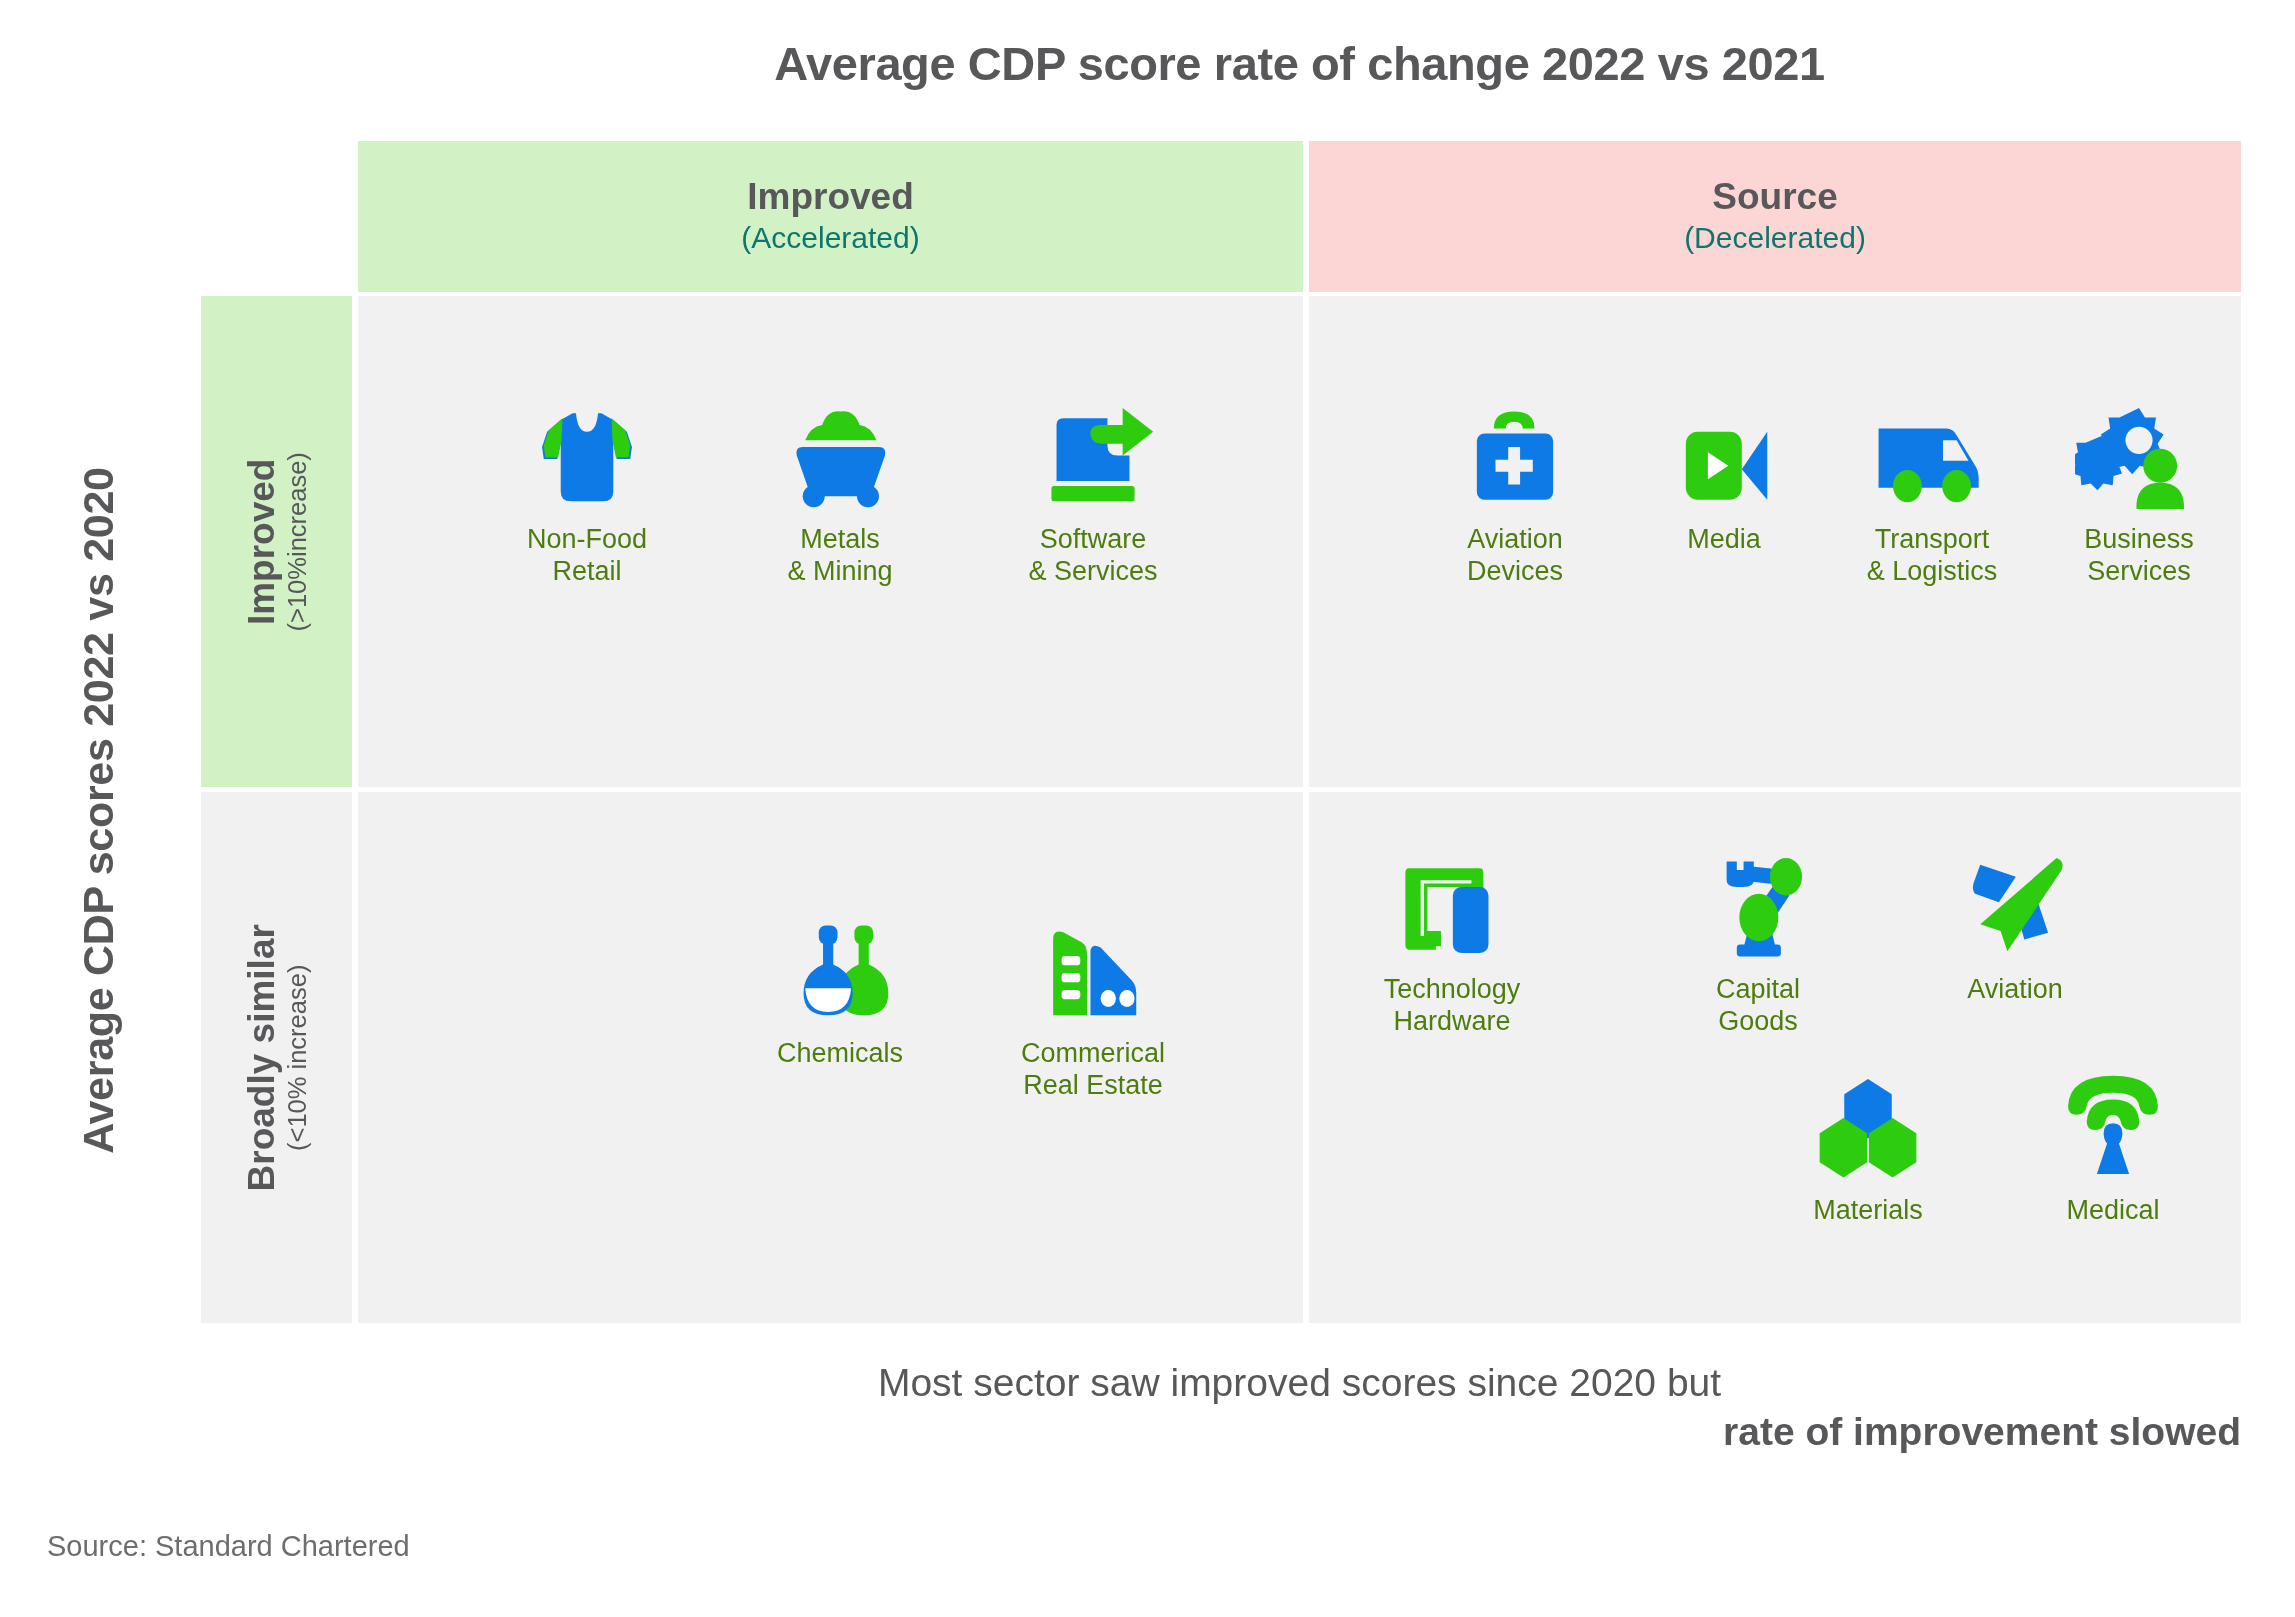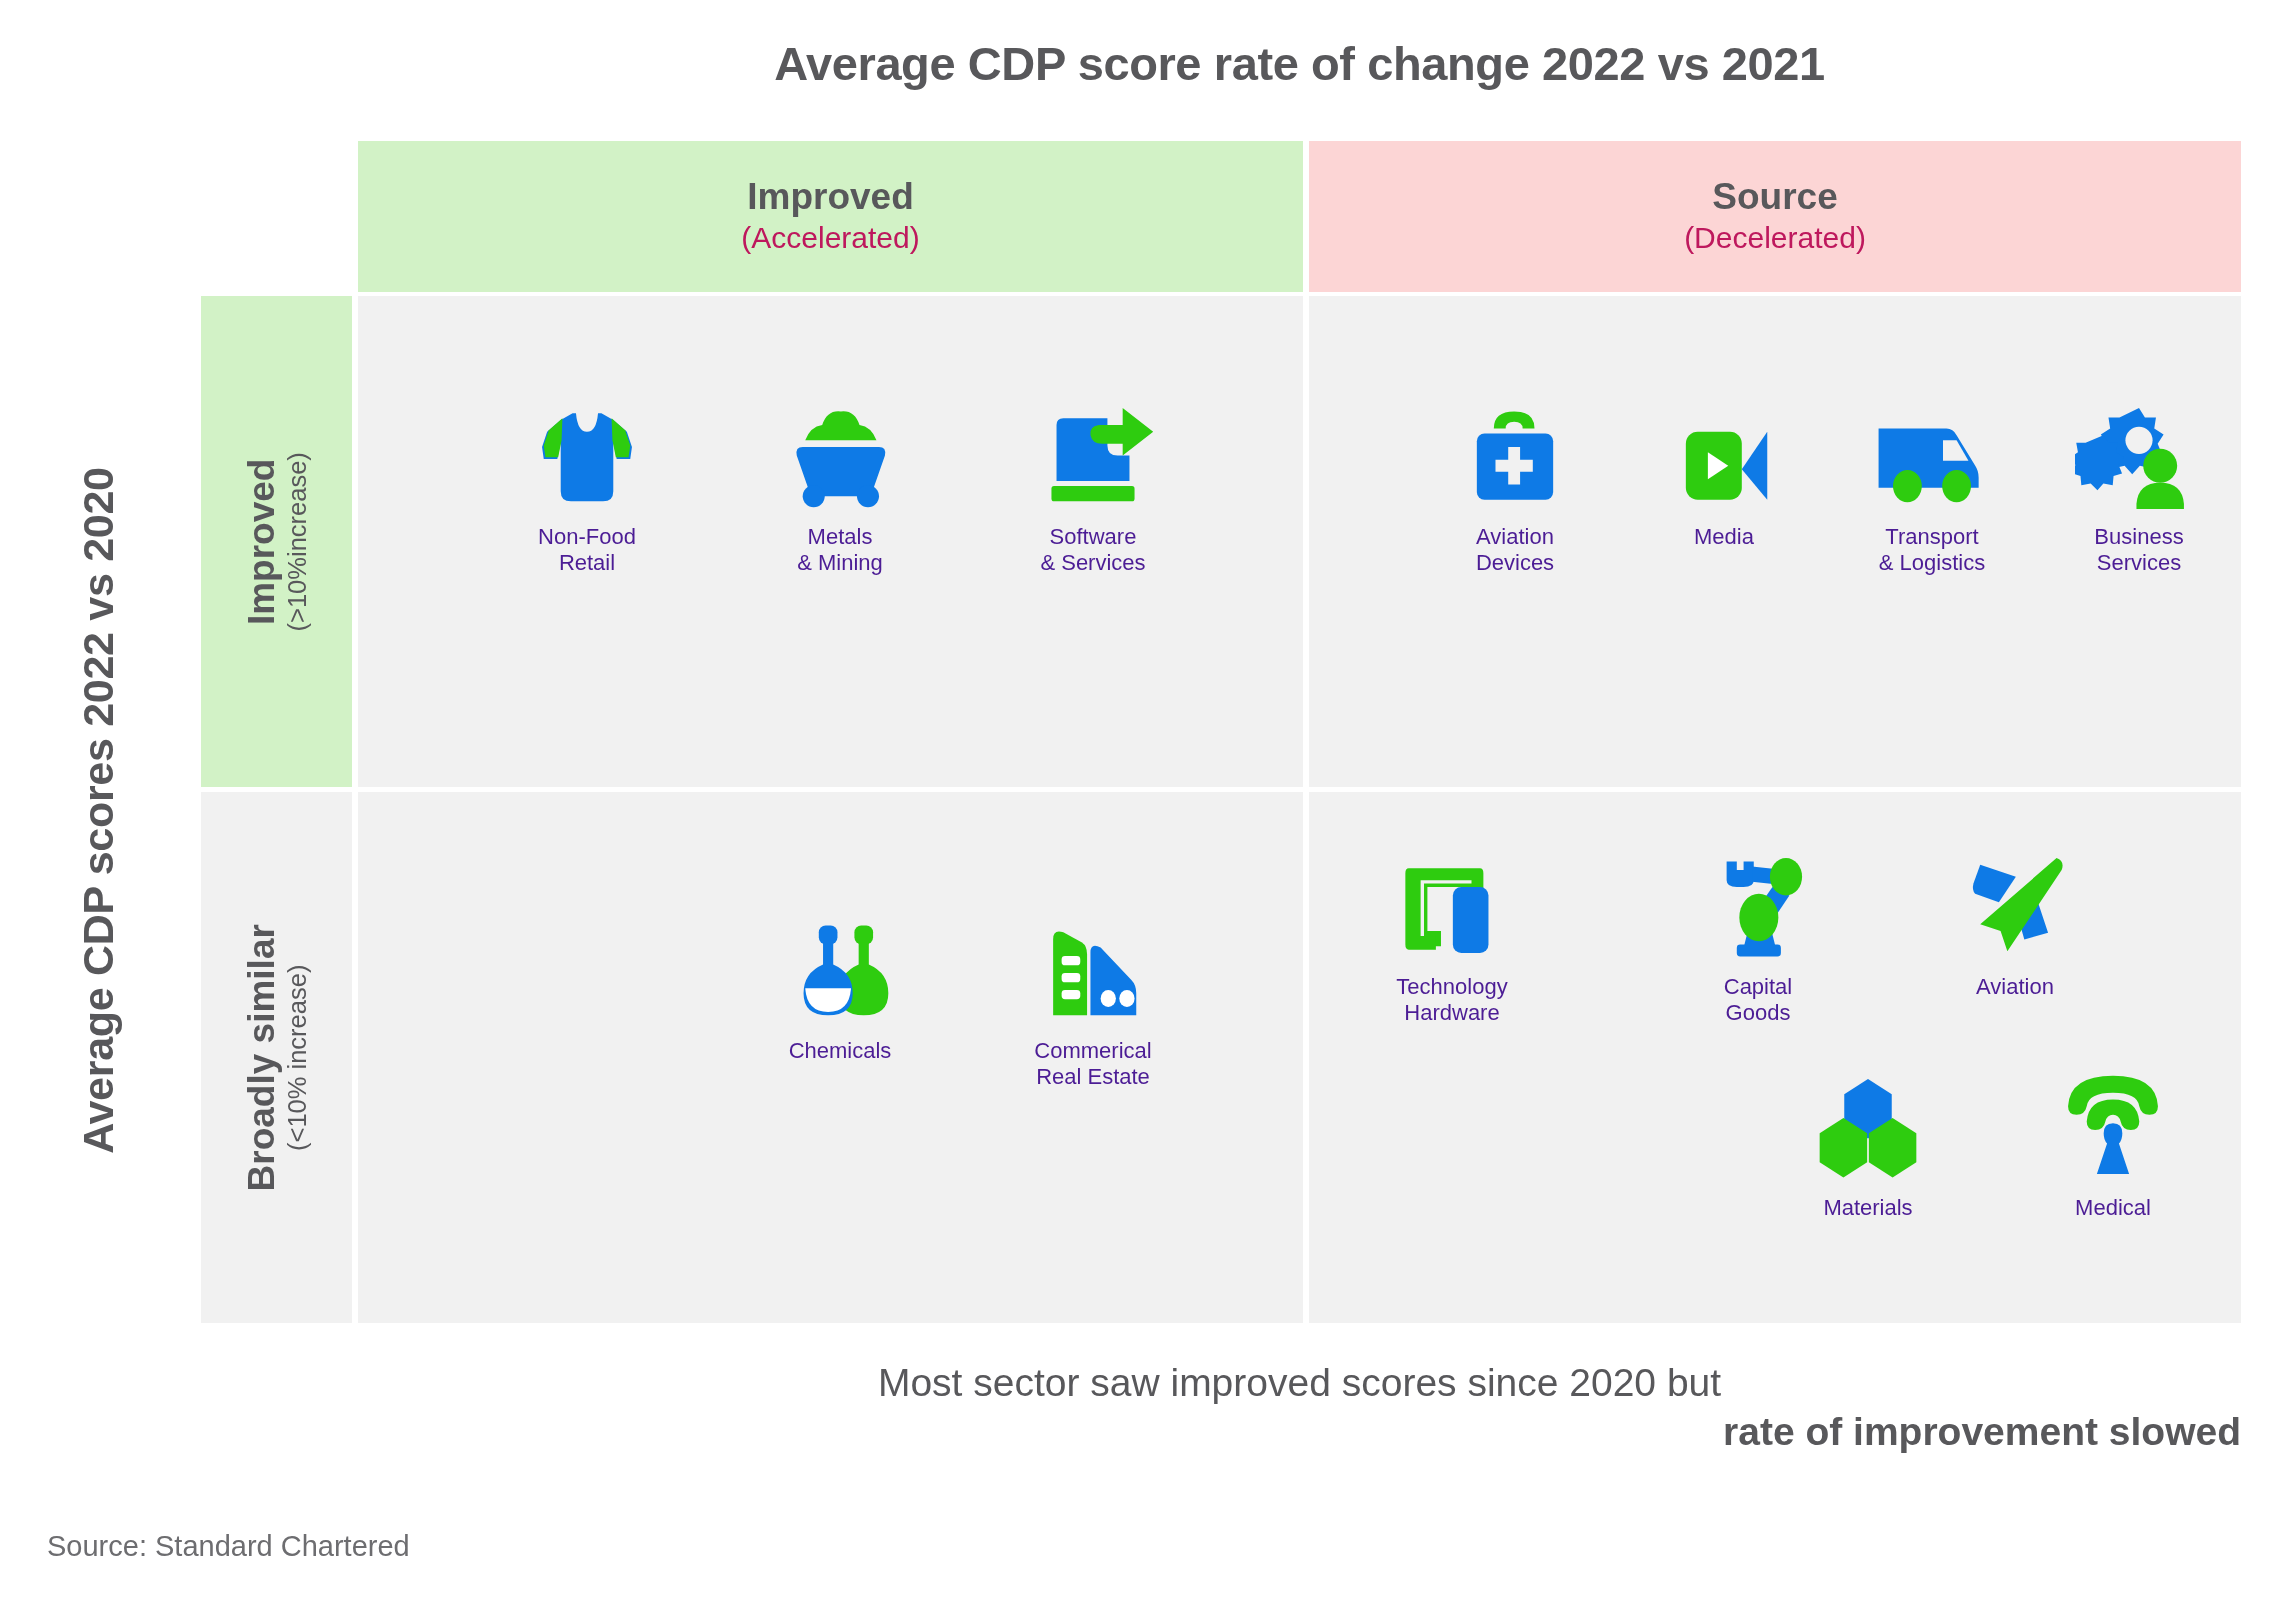--- a/index.html
+++ b/index.html
@@ -29,21 +29,21 @@
     top: 141px; height: 151px;
     display: flex; flex-direction: column;
     align-items: center; justify-content: center;
   }
   .col-head.improved { left: 358px; width: 945px; background: #d2f2c6; }
   .col-head.slowed   { left: 1309px; width: 932px; background: #fcd5d5; }
   .col-head .ch-main {
     font-size: 37px; font-weight: bold; color: #58585b; line-height: 1.05;
   }
   .col-head .ch-sub {
-    font-size: 30px; font-weight: normal; color: #be185d; margin-top: 3.4px;
+    font-size: 30px; font-weight: normal; color: #0f766e; margin-top: 3.4px;
   }
 
   
   .y-axis-title {
     position: absolute;
     left: 0px; top: 296px; width: 197px; height: 1028px;
     display: flex; align-items: center; justify-content: center;
   }
   .y-axis-title span {
     transform: rotate(-90deg);
@@ -82,22 +82,22 @@
     width: 196px;
     display: flex; flex-direction: column; align-items: center;
   }
   .sector .ic {
     height: 109px; width: 128px;
     display: flex; align-items: flex-end; justify-content: center;
     margin-bottom: 15.3px;
   }
   .sector .ic svg { display: block; }
   .sector .lbl {
-    font-size: 22px; line-height: 1.18; text-align: center;
-    color: #4c1d95; white-space: pre-line; font-weight: normal;
+    font-size: 27px; line-height: 1.18; text-align: center;
+    color: #4d7c0f; white-space: pre-line; font-weight: normal;
   }
 
   
   .footer {
     position: absolute;
     left: 358px; top: 1359px; width: 1883px;
     text-align: center;
   }
   .footer .f1 { font-size: 39px; color: #58585b; line-height: 1.25; }
   .footer .f2 { font-size: 39px; color: #58585b; font-weight: bold; line-height: 1.25; text-align: right; }

